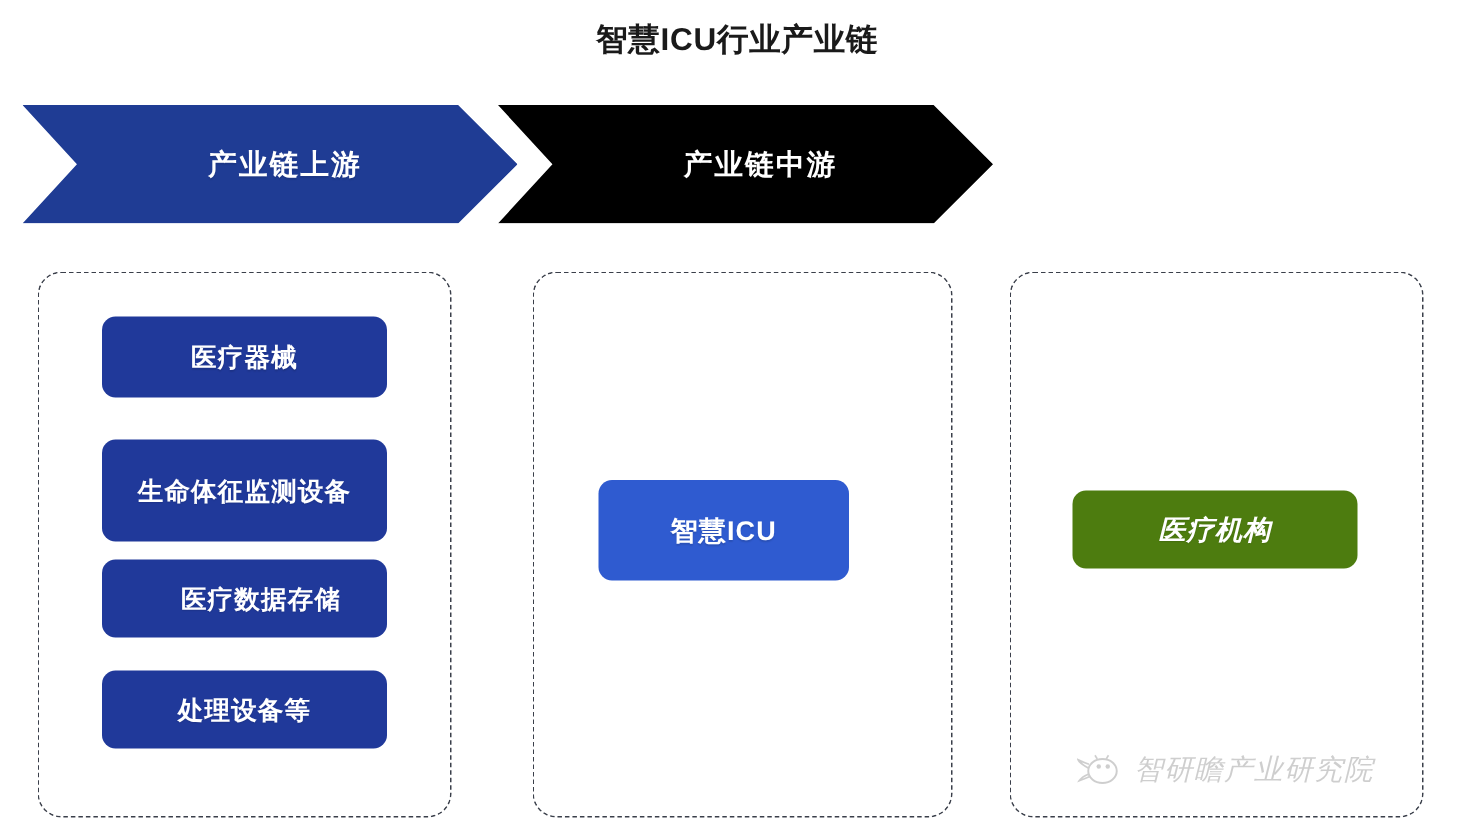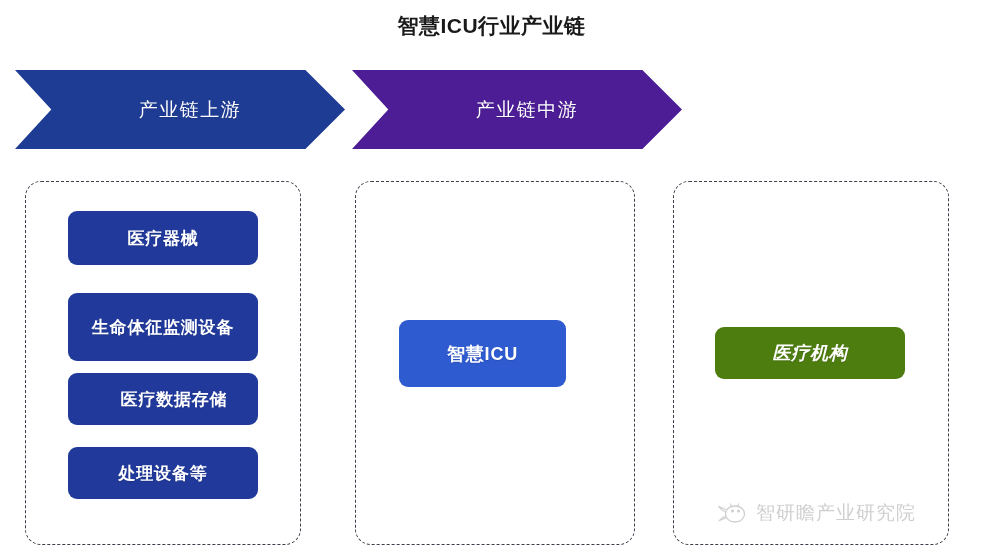--- a/index.html
+++ b/index.html
@@ -43,35 +43,35 @@
     top: 0;
     height: 79px;
     display: flex;
     align-items: center;
     justify-content: center;
   }
   .chevron-label {
     position: relative;
     color: #ffffff;
     font-size: 19px;
-    font-weight: normal;
+    font-weight: bold;
     letter-spacing: 1.5px;
     white-space: nowrap;
     text-shadow: 0 1px 1px rgba(0,0,0,0.10);
   }
   .chev-1 {
     left: 15px;
     width: 330px;
     background: #1F3C94;
     clip-path: polygon(0 0, 88% 0, 100% 50%, 88% 100%, 0 100%, 11% 50%);
   }
   .chev-2 {
-    left: 352px;
+    left: 332px;
     width: 330px;
-    background: #4c1d95;
+    background: #000000;
     clip-path: polygon(0 0, 88% 0, 100% 50%, 88% 100%, 0 100%, 11% 50%);
     align-items: center;
   }
   .chev-3 {
     left: 657px;
     width: 310px;
     background: #5B8BF0;
     clip-path: polygon(0 0, 88% 0, 100% 50%, 88% 100%, 0 100%, 11% 50%);
   }
   .chev-1 .chevron-label { left: 10px; }
@@ -152,20 +152,21 @@
   .watermark-logo {
     width: 30px;
     height: 26px;
     flex: 0 0 auto;
   }
   .watermark-text {
     font-size: 19px;
     color: #8d8d8d;
     letter-spacing: 1px;
     white-space: nowrap;
+    font-style: italic;
   }
 </style>
 </head>
 <body>
 
 <div class="page-title">智慧ICU行业产业链</div>
 
 <div class="chevron-row">
 
   <div class="chevron chev-1">

